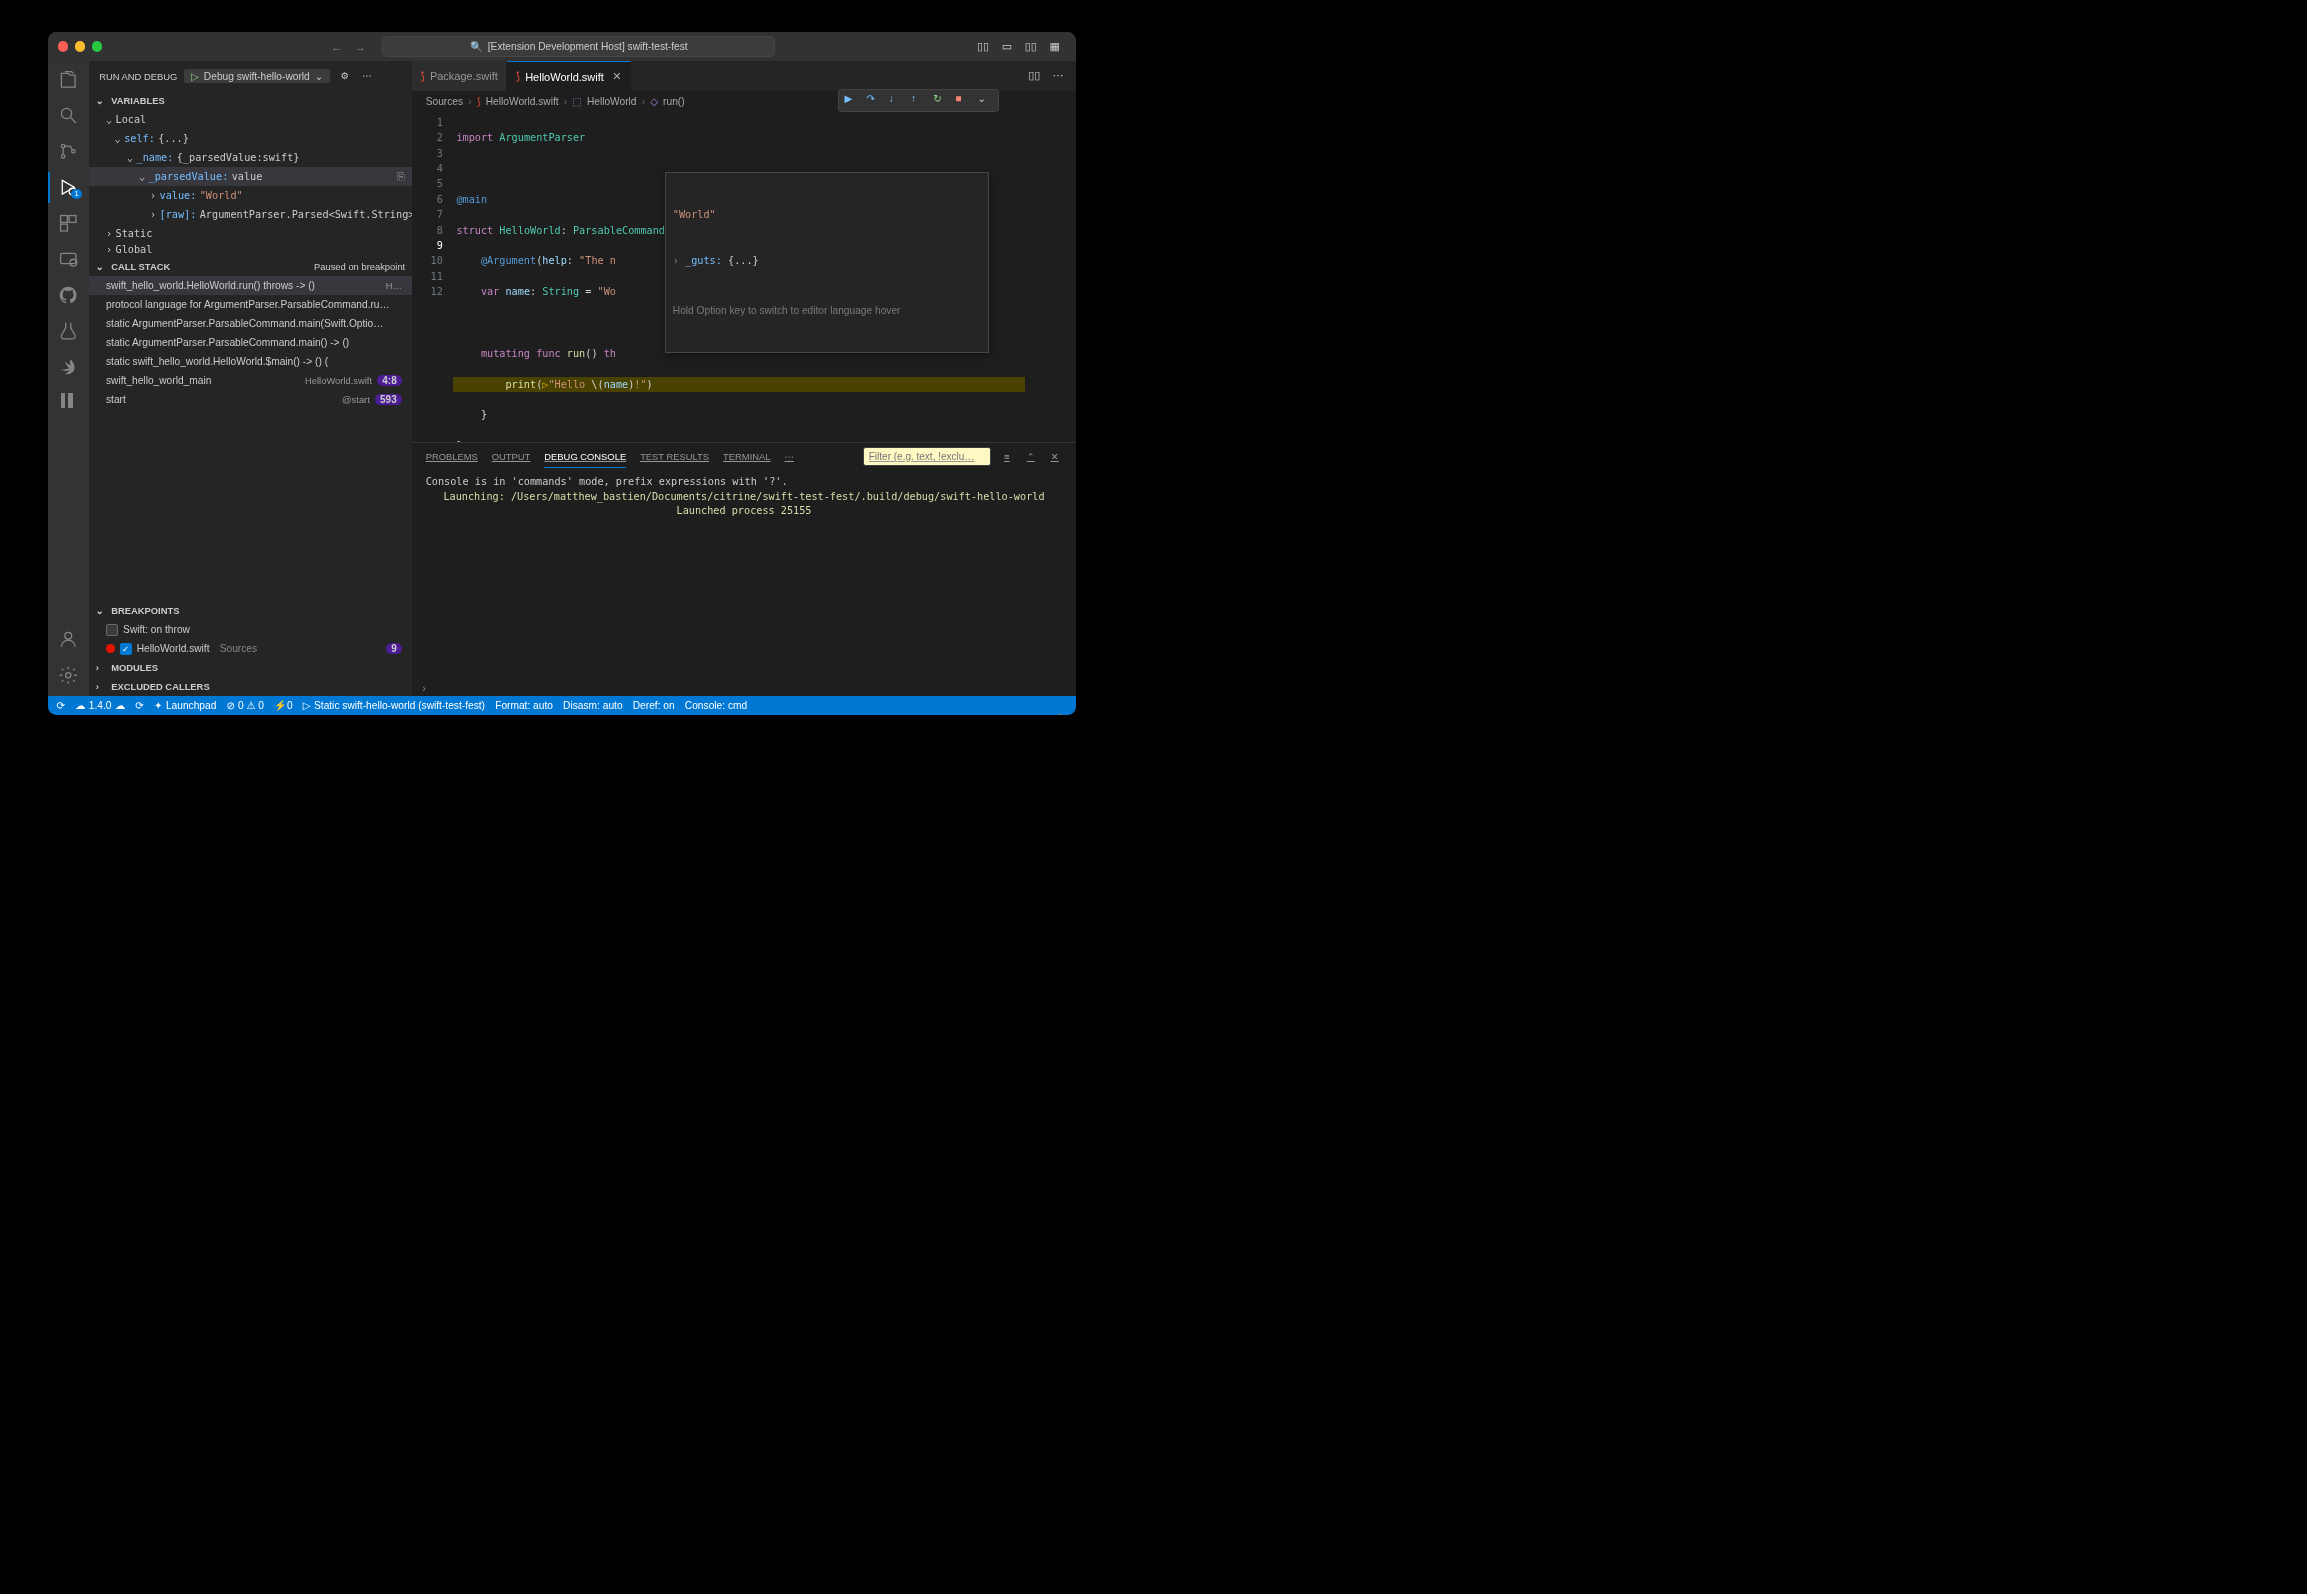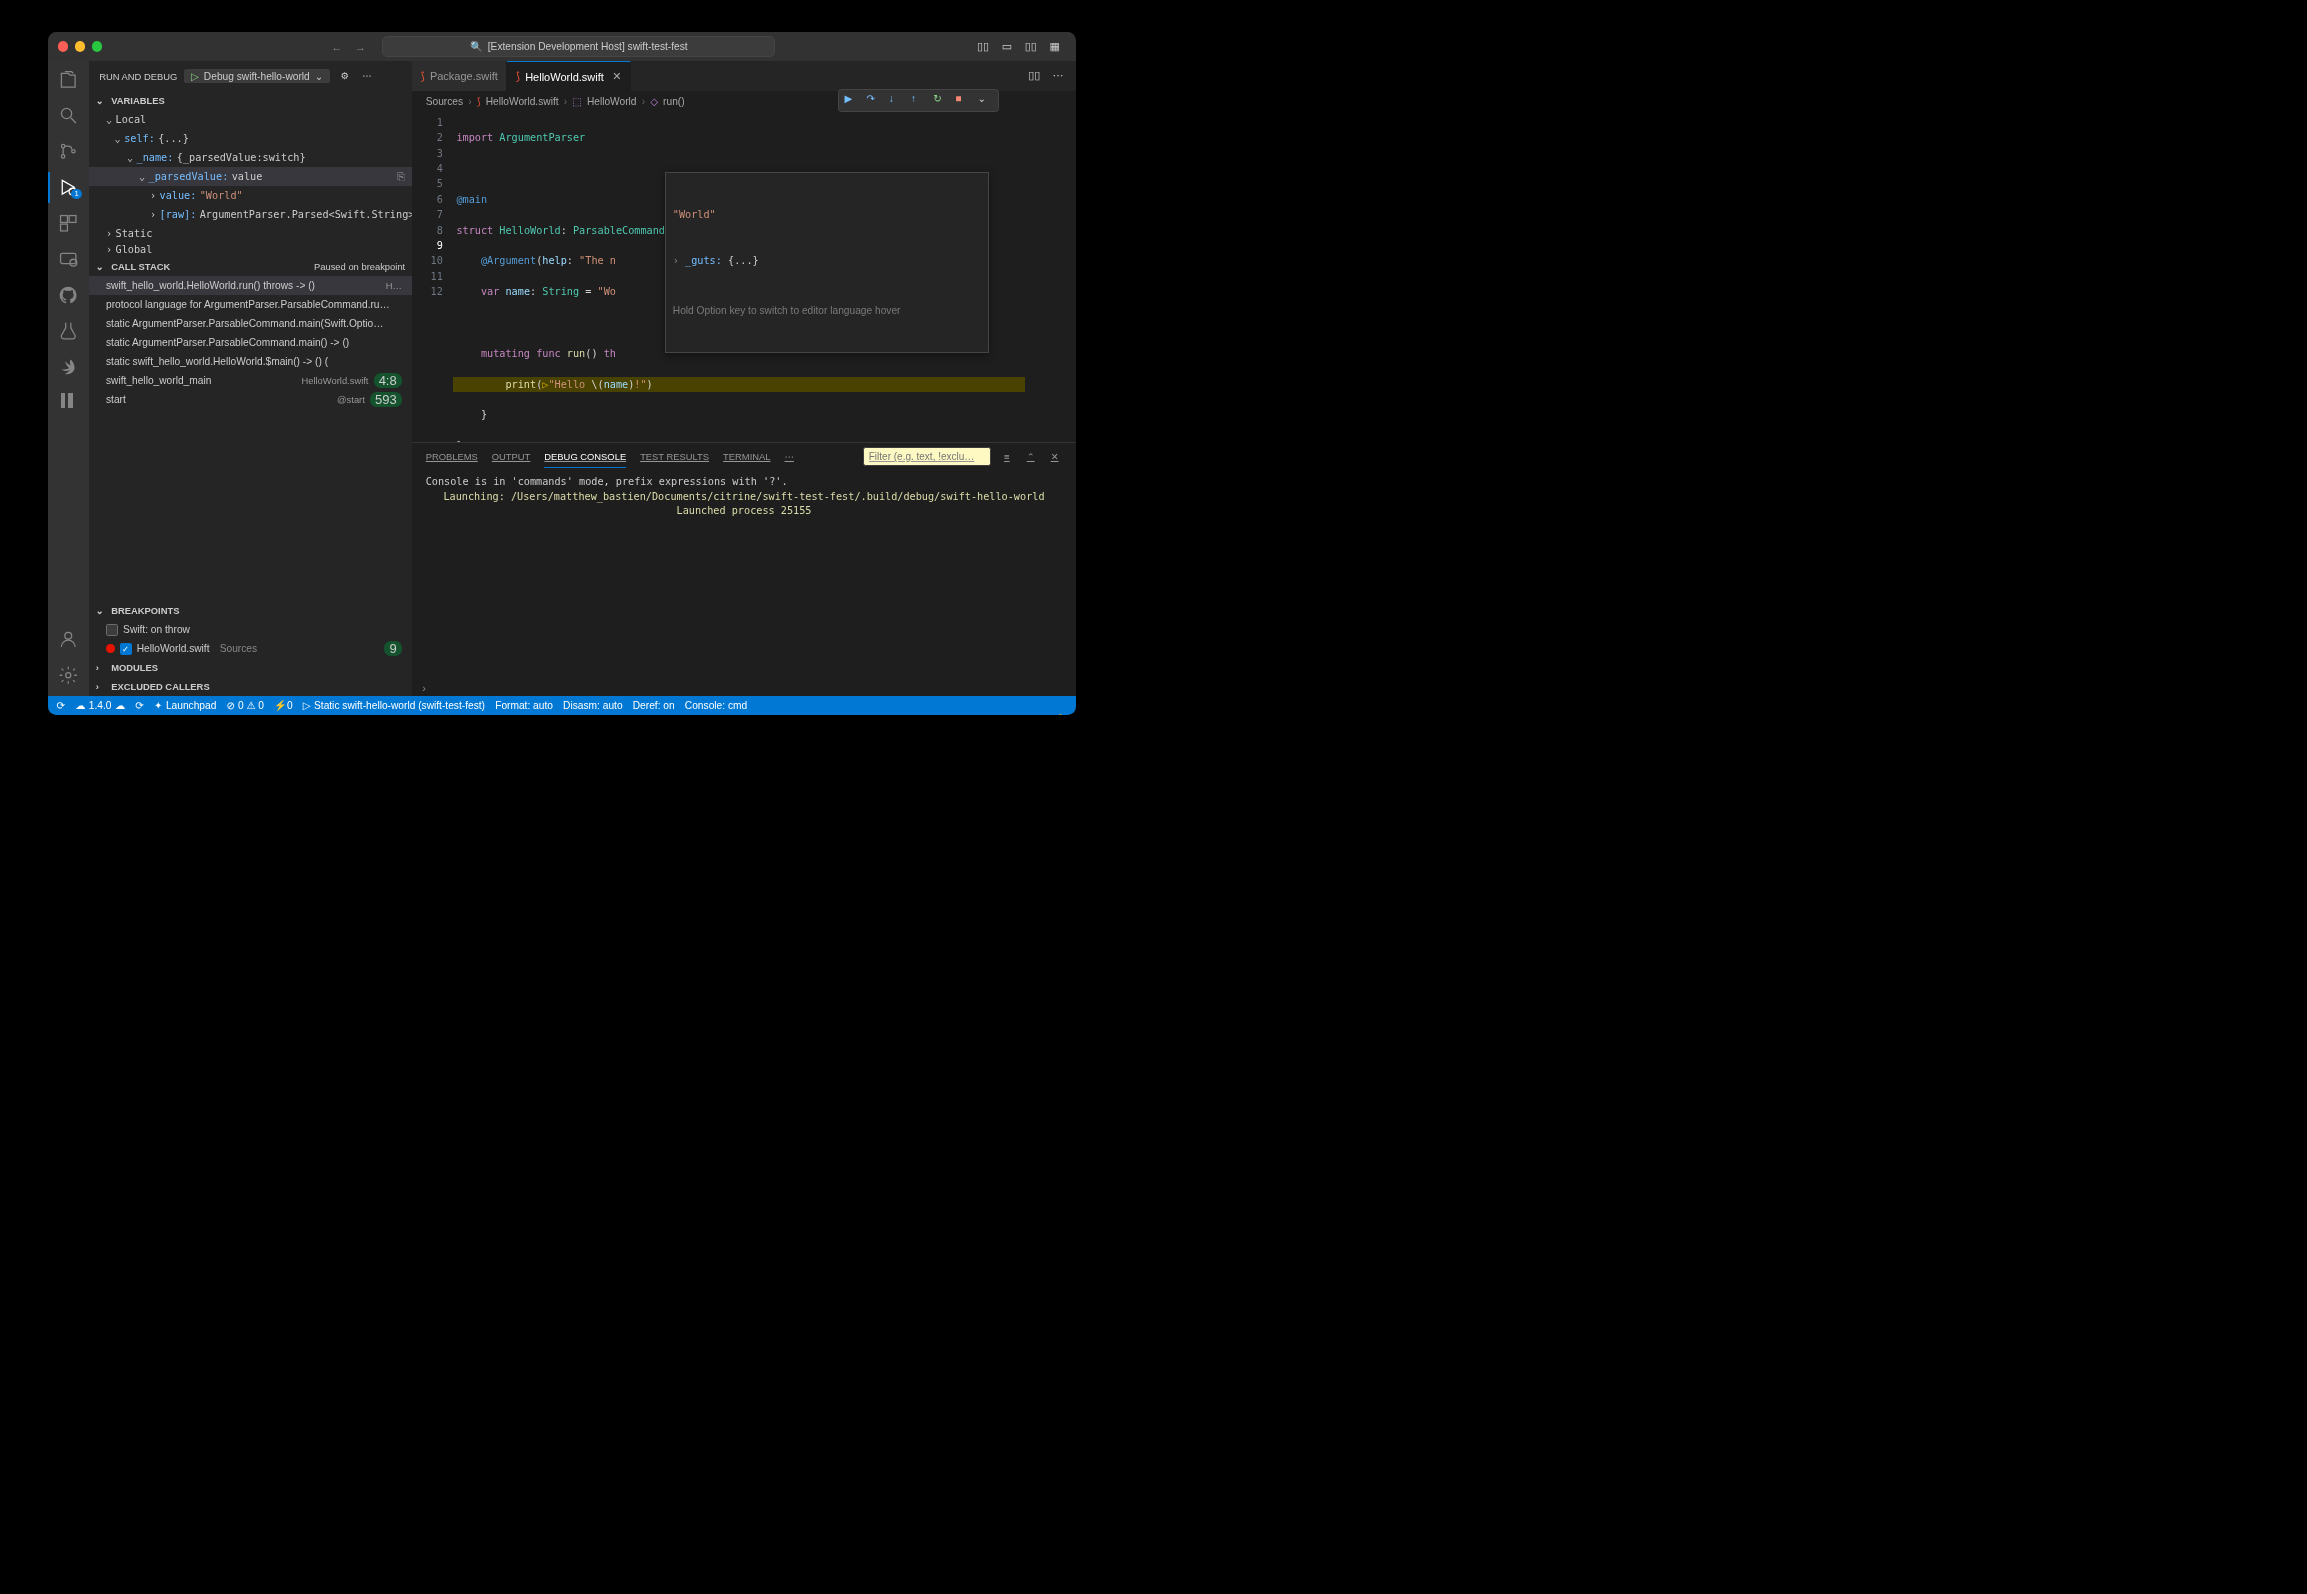--- a/index.html
+++ b/index.html
@@ -157,21 +157,21 @@
   align-items: center;
   padding: 0 10.2px 0 17px;
   font-size: 10.2px;
   color: #ccc;
   white-space: nowrap;
   overflow: hidden;
   cursor: pointer;
 }
 .stack-row.sel { background: #37373d; }
 .stack-right { margin-left: auto; display: flex; gap: 5.1px; align-items: center; font-size: 9.4px; color: #999; }
-.badge { background: #14532d; border-radius: 6.8px; padding: 0 5.1px; color: #ccc; font-size: 13px; }
+.badge { background: #4c1d95; border-radius: 6.8px; padding: 0 5.1px; color: #ccc; font-size: 10px; font-weight: bold; }
 
 .bp-row {
   height: 19px; display: flex; align-items: center; padding: 0 10.2px 0 17px; gap: 5.1px; font-size: 10.2px;
 }
 .chk { width: 12px; height: 12px; background: #3c3c3c; border: 0.9px solid #6b6b6b; border-radius: 1.7px; display: inline-flex; align-items: center; justify-content: center; }
 .chk.on { background: #0078d4; border-color: #0078d4; color: #fff; font-size: 8.5px; }
 .bp-dot { width: 8.5px; height: 8.5px; border-radius: 50%; background: #e51400; }
 
 .main {
   flex: 1;
@@ -436,21 +436,21 @@
             <span>Local</span>
           </div>
         <div class="tree-row l1">
             <span>⌄</span> 
             <span class="key">self:</span> 
             <span class="dim">{...}</span>
           </div>
         <div class="tree-row l2">
             <span>⌄</span> 
             <span class="key">_name:</span> 
-            <span class="dim">{_parsedValue:switch}</span>
+            <span class="dim">{_parsedValue:swift}</span>
           </div>
         <div class="tree-row l3 sel">
             <span>⌄</span> 
             <span class="key">_parsedValue:</span> 
             <span class="dim">value</span>
             <span class="chip">⎘</span>
           </div>
         <div class="tree-row l4">
             <span>›</span> 
             <span class="key">value:</span> 

